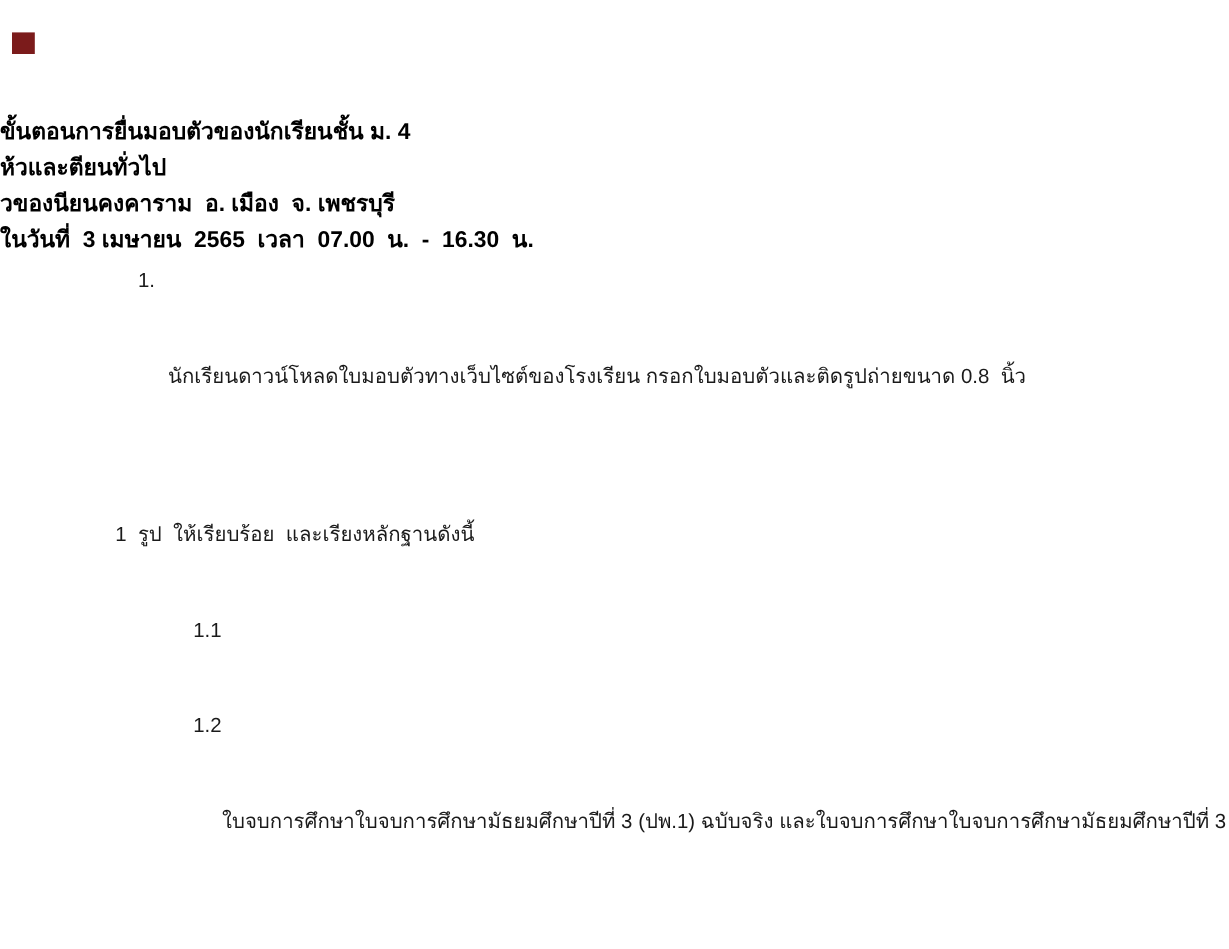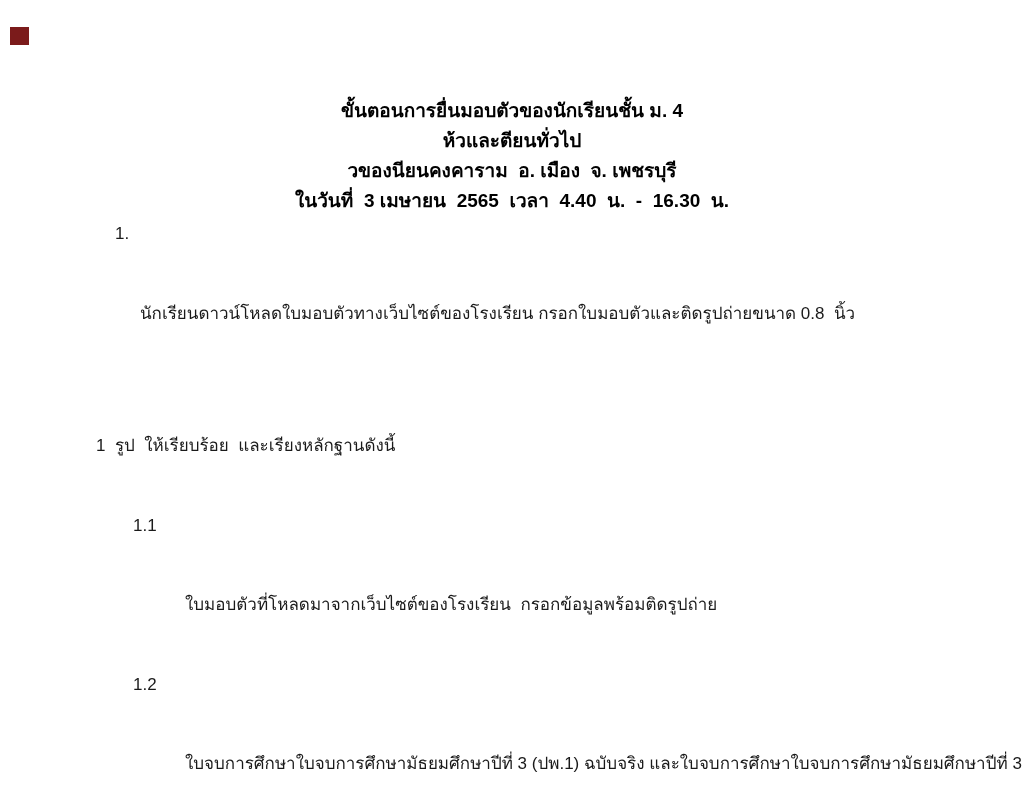--- a/index.html
+++ b/index.html
@@ -15,66 +15,65 @@
   .corner-mark {
     position: absolute;
     left: 10px;
     top: 27px;
     width: 19px;
     height: 18px;
     background: #7b1b1b;
   }
   .doc-header {
     padding-top: 96px;
-    text-align: center;
+    text-align: left;
     font-weight: bold;
     font-size: 19px;
     line-height: 30px;
     color: #000000;
   }
   .doc-header .hline { white-space: pre; }
   .doc-list {
     margin-top: 5px;
     font-size: 17px;
     line-height: 26.5px;
   }
   .row { position: relative; white-space: pre; }
   .num-l1 { position: absolute; left: 115px; top: 0; }
   .txt-l1 { margin-left: 140px; }
   .txt-l1-cont { margin-left: 96px; }
-  .num-l2 { position: absolute; left: 133px; top: 0; }
+  .num-l2 { position: absolute; left: 161px; top: 0; }
   .txt-l2 { margin-left: 185px; }
 </style>
 </head>
 <body>
 
 <div class="page">
 
   <div class="corner-mark" style="background: rgb(123, 27, 27);"></div>
 
   <div class="doc-header">
     <div class="hline">ขั้นตอนการยื่นมอบตัวของนักเรียนชั้น ม. 4</div>
     <div class="hline">ห้วและตียนทั่วไป</div>
     <div class="hline">วของนียนคงคาราม  อ. เมือง  จ. เพชรบุรี</div>
-    <div class="hline">ในวันที่  3 เมษายน  2565  เวลา  4.40  น.  -  16.30  น.</div>
+    <div class="hline">ในวันที่  3 เมษายน  2565  เวลา  07.00  น.  -  16.30  น.</div>
   </div>
 
   <div class="doc-list">
 
     <div class="row">
       <span class="num-l1">1.</span>
       <div class="txt-l1">นักเรียนดาวน์โหลดใบมอบตัวทางเว็บไซต์ของโรงเรียน กรอกใบมอบตัวและติดรูปถ่ายขนาด 0.8  นิ้ว</div>
     </div>
     <div class="row">
       <div class="txt-l1-cont">1  รูป  ให้เรียบร้อย  และเรียงหลักฐานดังนี้</div>
     </div>
 
     <div class="row">
       <span class="num-l2">1.1</span>
-      <div class="txt-l2">ใบมอบตัวที่โหลดมาจากเว็บไซต์ของโรงเรียน  กรอกข้อมูลพร้อมติดรูปถ่าย</div>
     </div>
 
     <div class="row">
       <span class="num-l2">1.2</span>
       <div class="txt-l2">ใบจบการศึกษาใบจบการศึกษามัธยมศึกษาปีที่ 3 (ปพ.1) ฉบับจริง และใบจบการศึกษาใบจบการศึกษามัธยมศึกษาปีที่ 3</div>
     </div>
 
   </div>
 </div>
 

